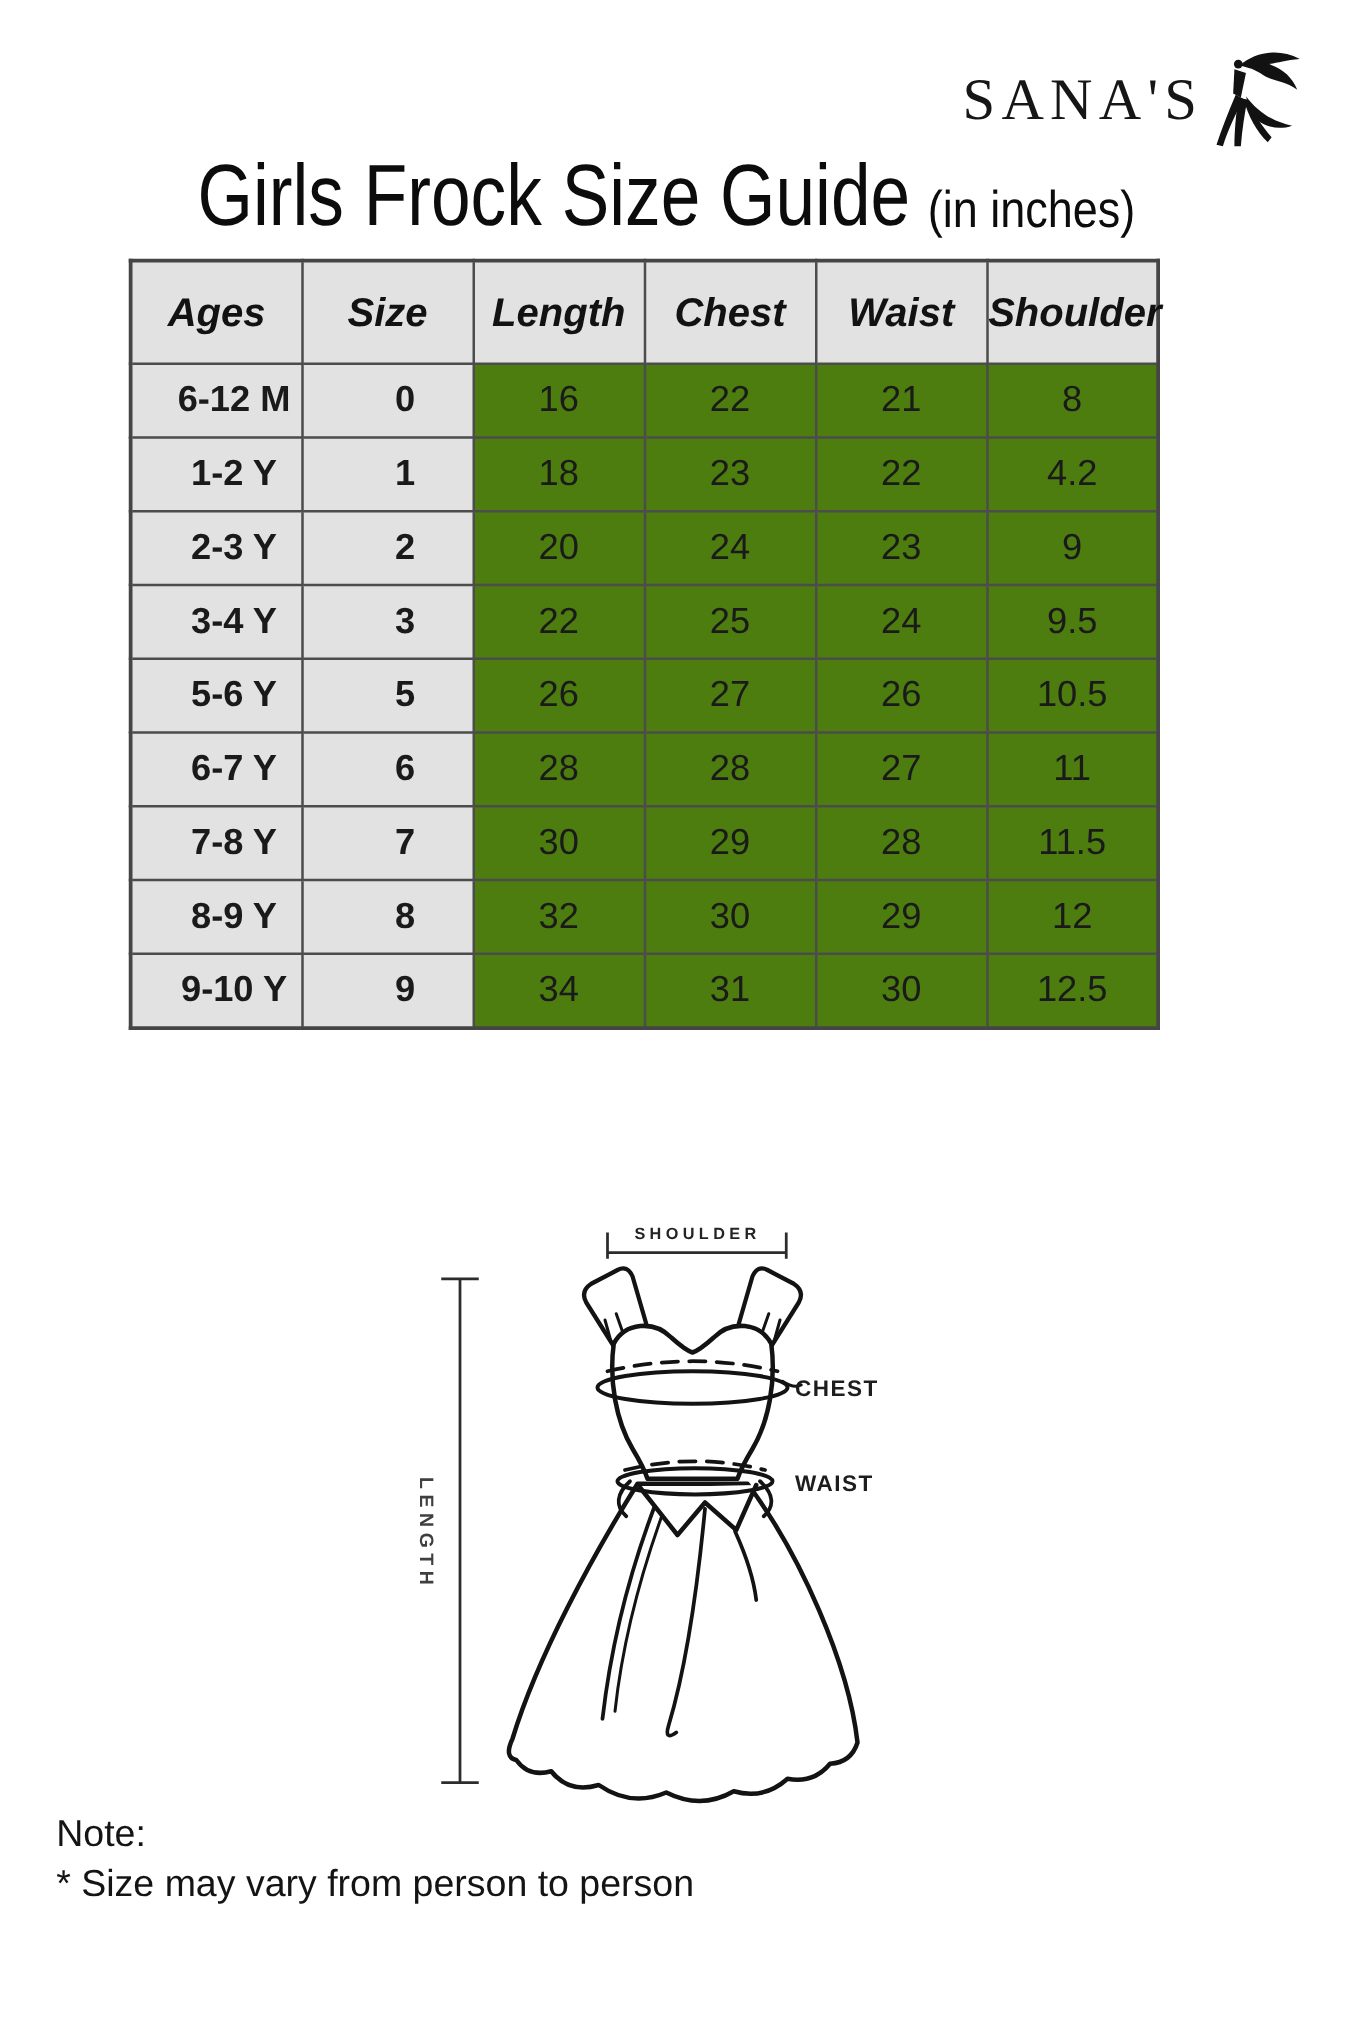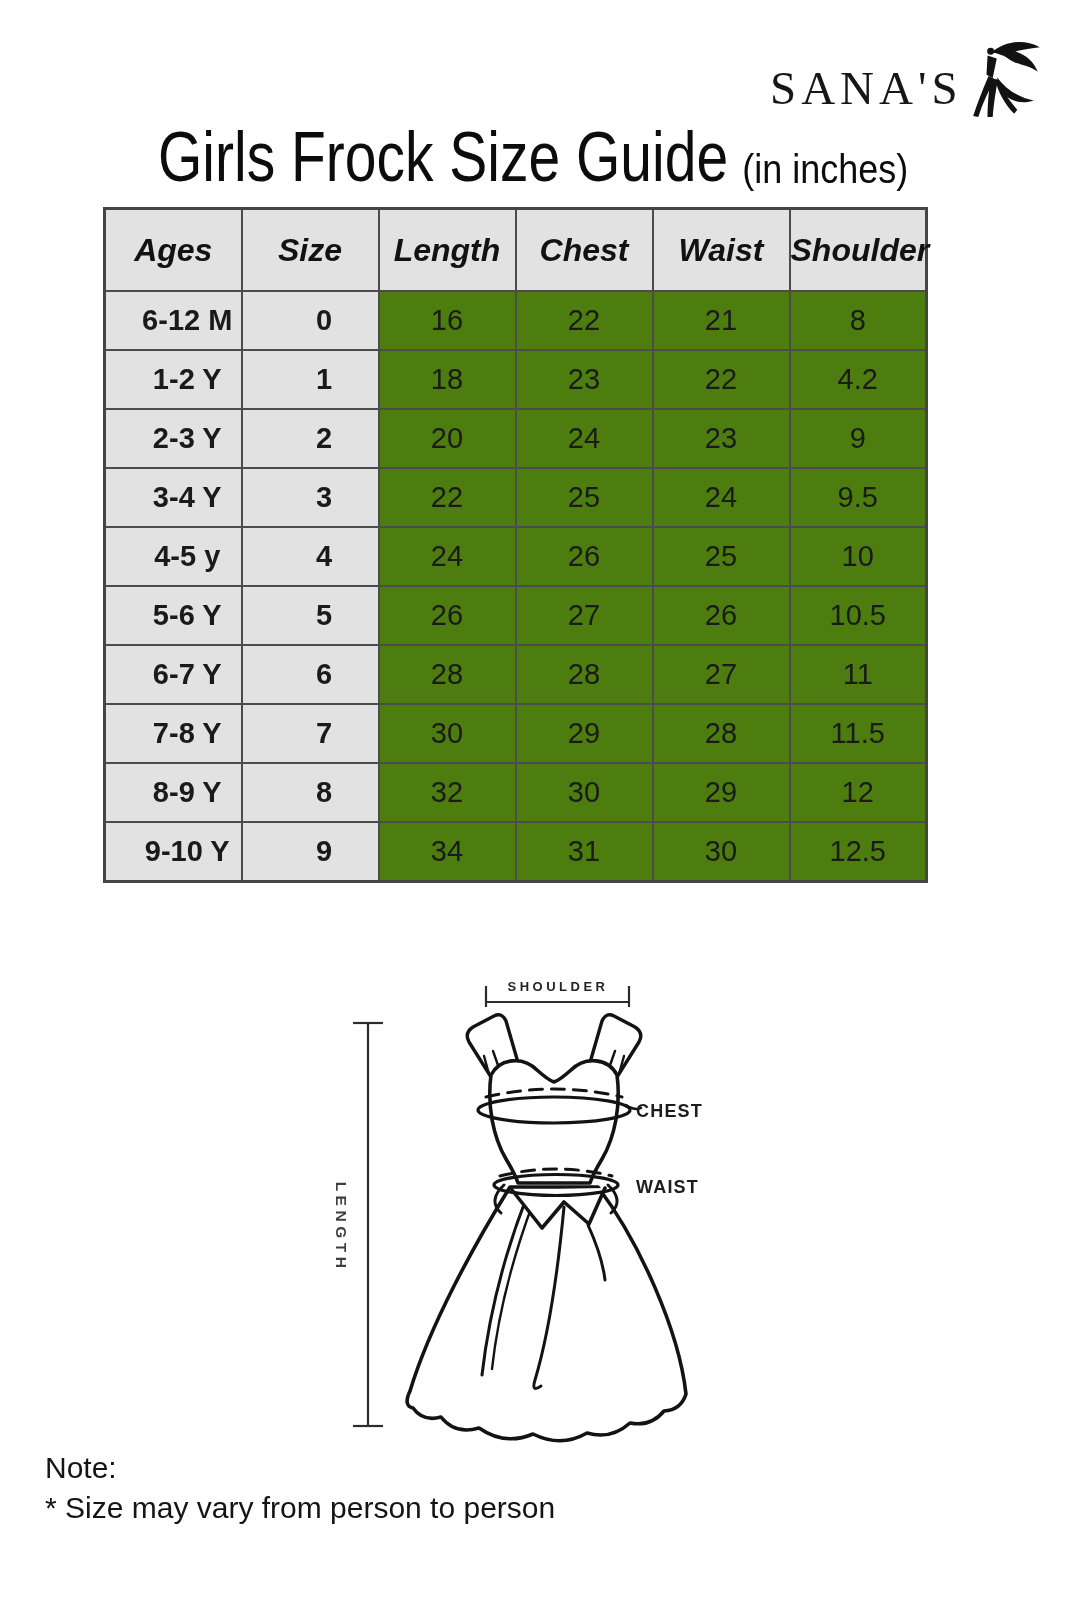--- a/index.html
+++ b/index.html
@@ -1,20 +1,20 @@
 <!DOCTYPE html>
 <html><head>
 <meta charset="utf-8">
 <style>
   html,body{margin:0;padding:0;background:#ffffff;}
   body{width:1080px;height:1620px;position:relative;font-family:"Liberation Sans",sans-serif;color:#111;}
   .page{position:absolute;inset:0;background:#fff;overflow:hidden;}
 
   
-  .logo{position:absolute;top:40px;left:770px;display:flex;align-items:center;}
+  .logo{position:absolute;top:40px;left:770px;display:flex;align-items:flex-start;}
   .logo-text{font-family:"Liberation Serif",serif;font-size:47px;letter-spacing:5px;color:#161616;line-height:1;margin-top:17px;}
   .logo-icon{margin-left:6px;}
 
   
   .title{position:absolute;left:158px;top:131px;display:flex;align-items:baseline;white-space:nowrap;}
   .title-main{font-size:57px;color:#0c0c0c;display:inline-block;transform:scaleY(1.22);transform-origin:left bottom;letter-spacing:0px;}
   .title-unit{font-size:36px;color:#0c0c0c;margin-left:14px;display:inline-block;transform:scaleY(1.15);transform-origin:left bottom;}
 
   
   table.size-table{position:absolute;left:103px;top:207px;width:825px;border-collapse:collapse;table-layout:fixed;border:3px solid #454545;}
@@ -93,28 +93,20 @@
         </tr>
         <tr>
           <td class="label-cell">3-4 Y</td>
           <td class="label-cell">3</td>
           <td>22</td>
           <td>25</td>
           <td>24</td>
           <td>9.5</td>
         </tr>
         <tr>
-          <td class="label-cell">4-5 y</td>
-          <td class="label-cell">4</td>
-          <td>24</td>
-          <td>26</td>
-          <td>25</td>
-          <td>10</td>
-        </tr>
-        <tr>
           <td class="label-cell">5-6 Y</td>
           <td class="label-cell">5</td>
           <td>26</td>
           <td>27</td>
           <td>26</td>
           <td>10.5</td>
         </tr>
         <tr>
           <td class="label-cell">6-7 Y</td>
           <td class="label-cell">6</td>

